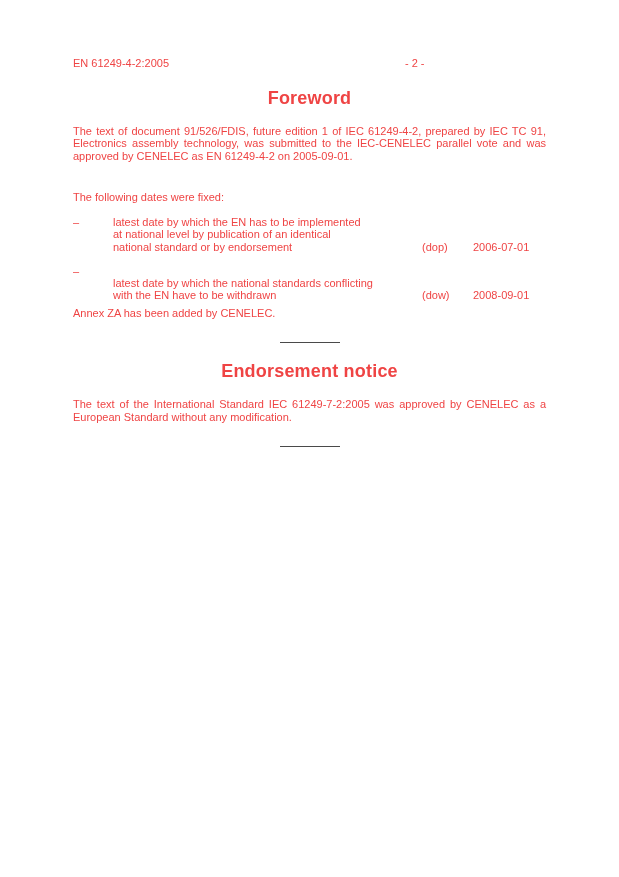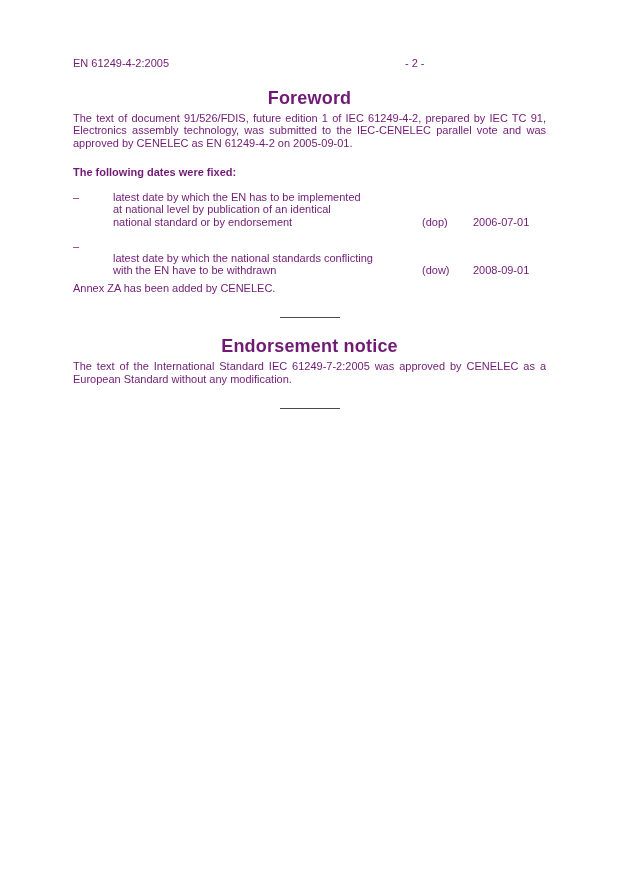--- a/index.html
+++ b/index.html
@@ -6,21 +6,21 @@
     margin: 0;
     padding: 0;
     background: #ffffff;
   }
   .page {
     position: relative;
     width: 619px;
     height: 877px;
     background: #ffffff;
     font-family: "Liberation Sans", sans-serif;
-    color: #701a75;
+    color: #ef4444;
     overflow: hidden;
   }
   .content {
     position: absolute;
     left: 73px;
     top: 57px;
     width: 473px;
   }
   .header-row {
     display: flex;
@@ -40,30 +40,29 @@
   }
   .section-title {
     margin-top: 21px;
     text-align: center;
     font-size: 18px;
     font-weight: bold;
     line-height: 15px;
     letter-spacing: 0.2px;
   }
   .para {
-    margin-top: 6px;
+    margin-top: 19px;
     font-size: 11px;
     line-height: 12.5px;
     text-align: justify;
   }
   .dates-intro {
-    margin-top: 17px;
+    margin-top: 29px;
     font-size: 11px;
     line-height: 12.5px;
-    font-weight: bold;
   }
   .date-item {
     display: flex;
     align-items: flex-end;
     margin-top: 12px;
     font-size: 11px;
     line-height: 12.5px;
   }
   .date-dash {
     width: 15px;

